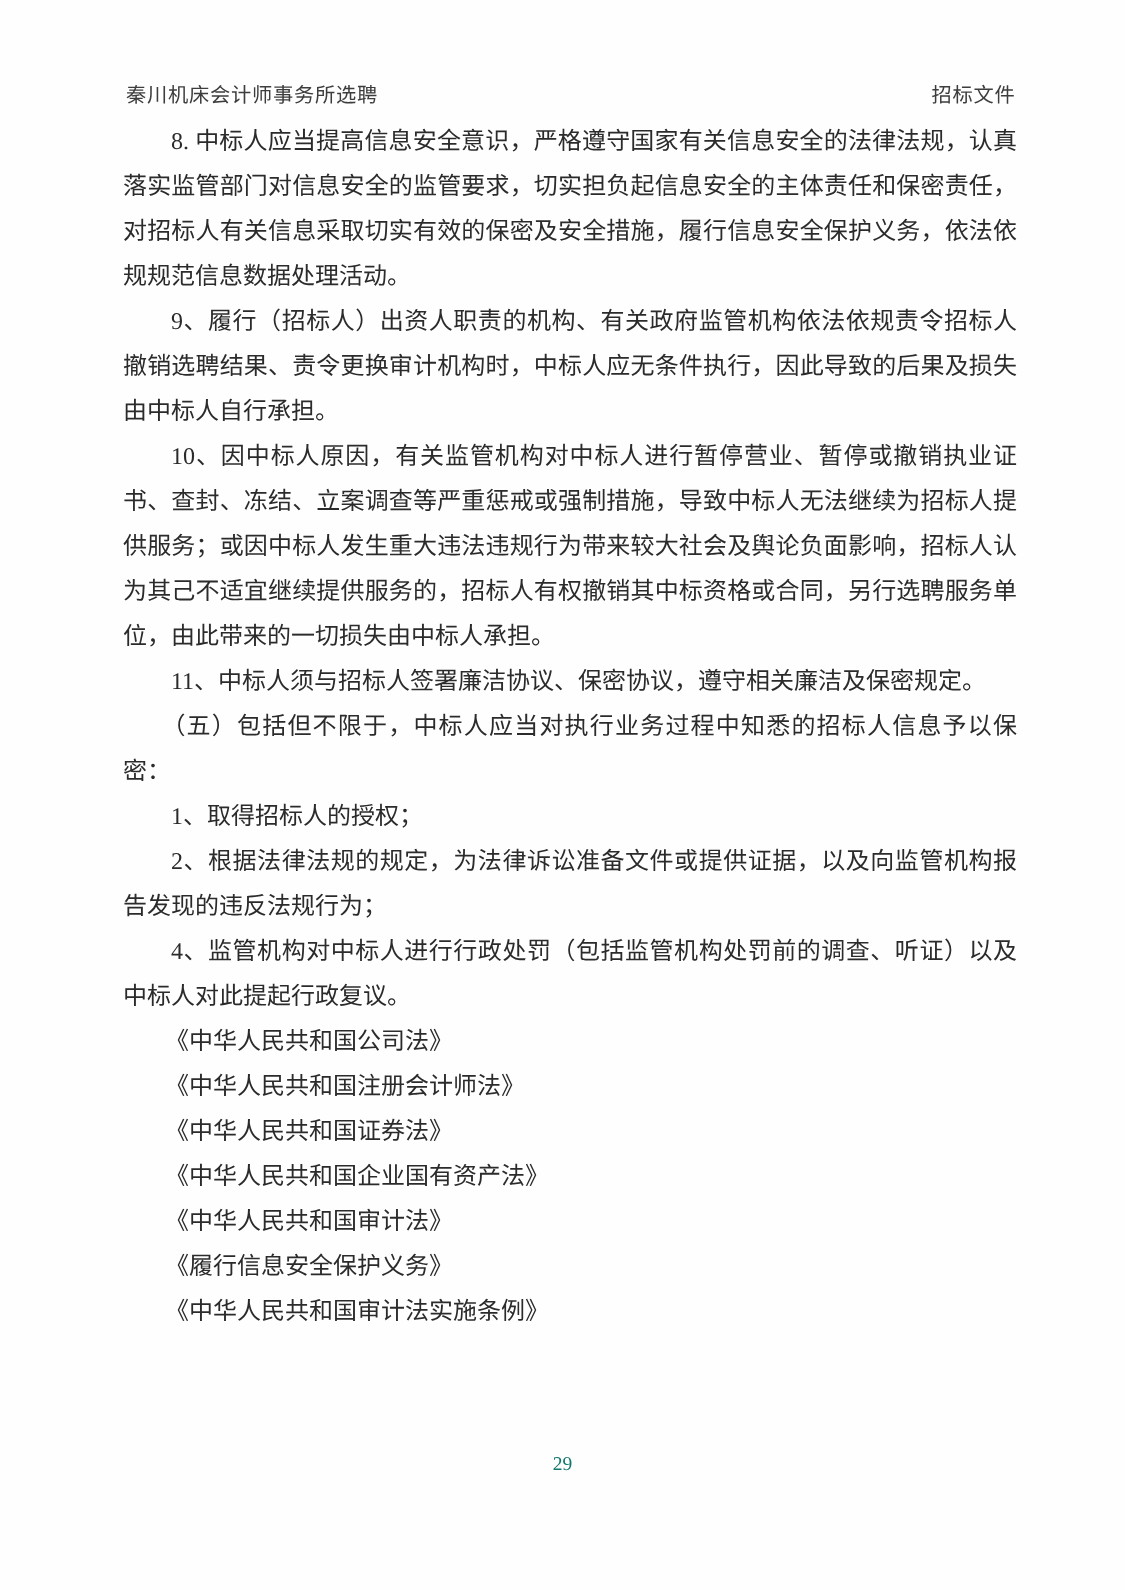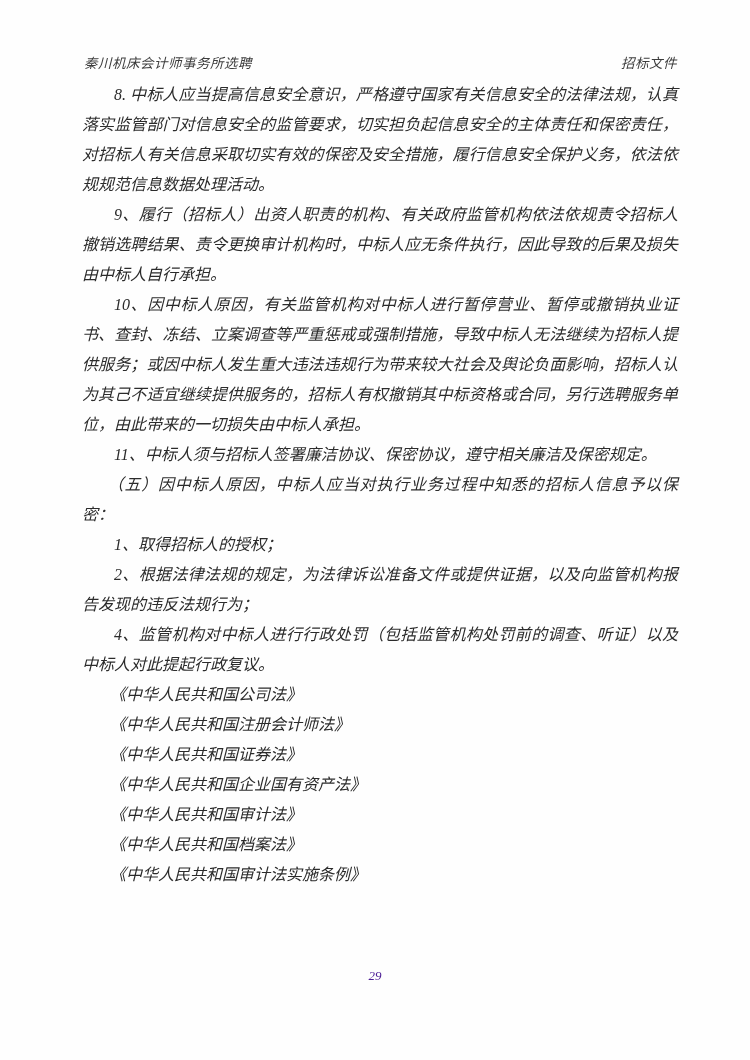--- a/index.html
+++ b/index.html
@@ -8,21 +8,20 @@
     background: #ffffff;
   }
   .page {
     position: relative;
     width: 750px;
     height: 1060px;
     background: #fefefe;
     overflow: hidden;
     font-family: "Liberation Serif", "DejaVu Serif", serif;
     color: #2b2b2b;
-    font-style: italic;
   }
   .header {
     position: absolute;
     left: 84px;
     right: 73px;
     top: 52px;
     display: flex;
     justify-content: space-between;
     align-items: baseline;
     font-size: 13.5px;
@@ -56,48 +55,48 @@
     margin: 0;
     text-indent: 1.75em;
   }
   .footer {
     position: absolute;
     left: 0;
     right: 0;
     top: 968px;
     text-align: center;
     font-size: 13px;
-    color: #4c1d95;
+    color: #0f766e;
   }
 </style>
 </head>
 <body>
 
 <div class="page">
 
   <div class="header">
     <span>秦川机床会计师事务所选聘</span>
     <span>招标文件</span>
   </div>
 
   <div class="body-text">
     <p class="para">8. 中标人应当提高信息安全意识，严格遵守国家有关信息安全的法律法规，认真落实监管部门对信息安全的监管要求，切实担负起信息安全的主体责任和保密责任，对招标人有关信息采取切实有效的保密及安全措施，履行信息安全保护义务，依法依规规范信息数据处理活动。</p>
     <p class="para">9、履行（招标人）出资人职责的机构、有关政府监管机构依法依规责令招标人撤销选聘结果、责令更换审计机构时，中标人应无条件执行，因此导致的后果及损失由中标人自行承担。</p>
     <p class="para">10、因中标人原因，有关监管机构对中标人进行暂停营业、暂停或撤销执业证书、查封、冻结、立案调查等严重惩戒或强制措施，导致中标人无法继续为招标人提供服务；或因中标人发生重大违法违规行为带来较大社会及舆论负面影响，招标人认为其己不适宜继续提供服务的，招标人有权撤销其中标资格或合同，另行选聘服务单位，由此带来的一切损失由中标人承担。</p>
     <p class="para">11、中标人须与招标人签署廉洁协议、保密协议，遵守相关廉洁及保密规定。</p>
-    <p class="para clause-head">（五）因中标人原因，中标人应当对执行业务过程中知悉的招标人信息予以保密：</p>
+    <p class="para clause-head">（五）包括但不限于，中标人应当对执行业务过程中知悉的招标人信息予以保密：</p>
     <p class="para">1、取得招标人的授权；</p>
     <p class="para">2、根据法律法规的规定，为法律诉讼准备文件或提供证据，以及向监管机构报告发现的违反法规行为；</p>
     <p class="para">4、监管机构对中标人进行行政处罚（包括监管机构处罚前的调查、听证）以及中标人对此提起行政复议。</p>
     <p class="law-item">《中华人民共和国公司法》</p>
     <p class="law-item">《中华人民共和国注册会计师法》</p>
     <p class="law-item">《中华人民共和国证券法》</p>
     <p class="law-item">《中华人民共和国企业国有资产法》</p>
     <p class="law-item">《中华人民共和国审计法》</p>
-    <p class="law-item">《中华人民共和国档案法》</p>
+    <p class="law-item">《履行信息安全保护义务》</p>
     <p class="law-item">《中华人民共和国审计法实施条例》</p>
   </div>
 
   <div class="footer">
     <span>29</span>
   </div>
 
 </div>
 
 </body></html>

